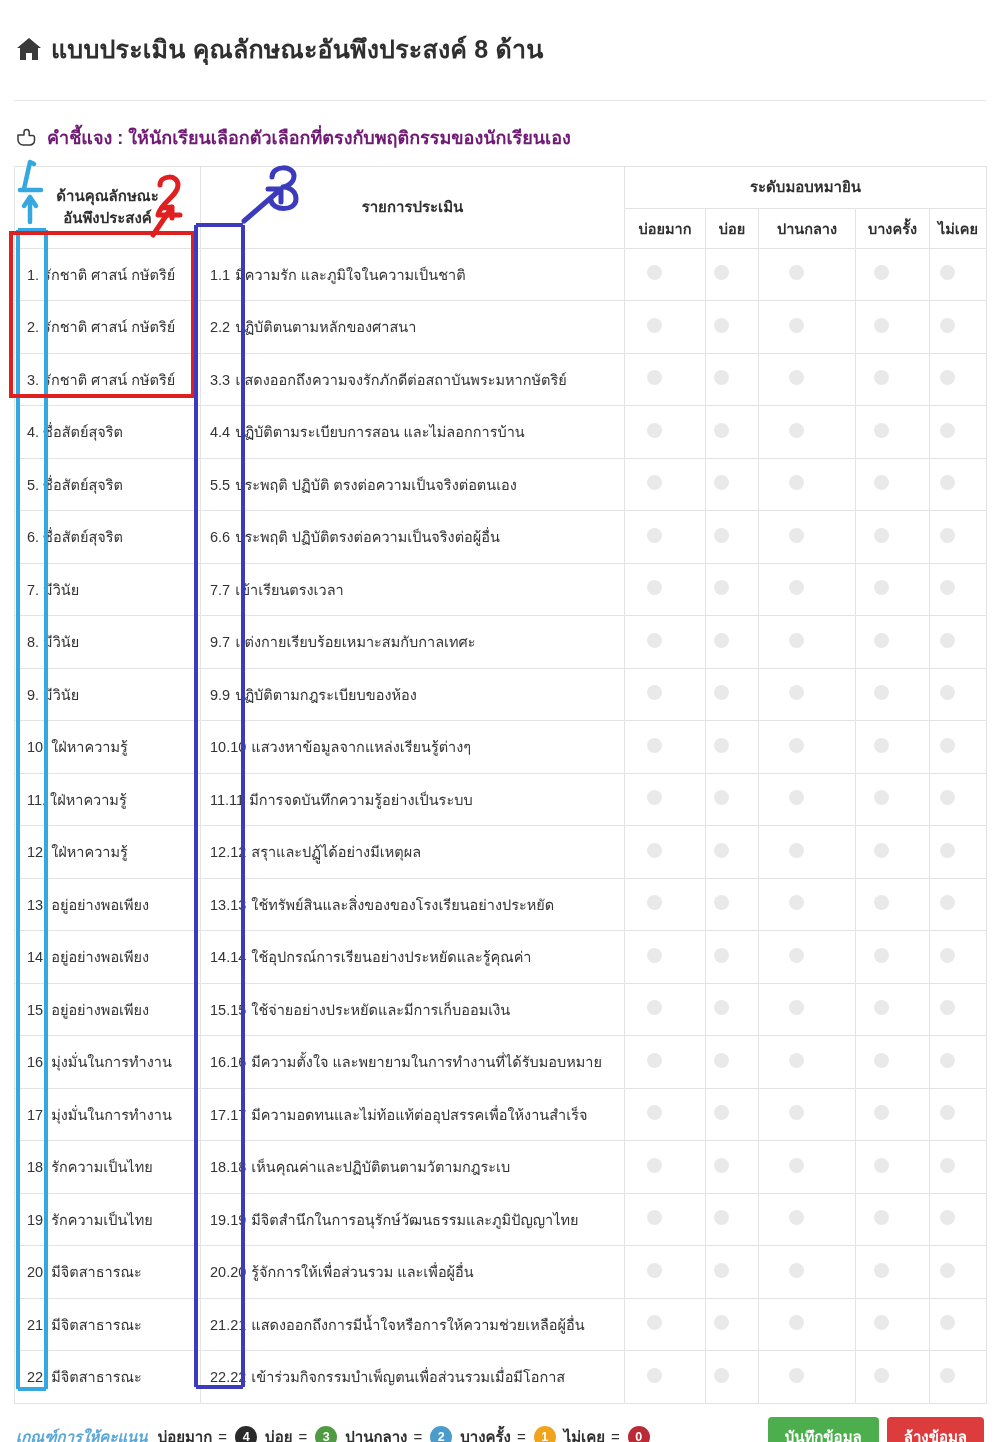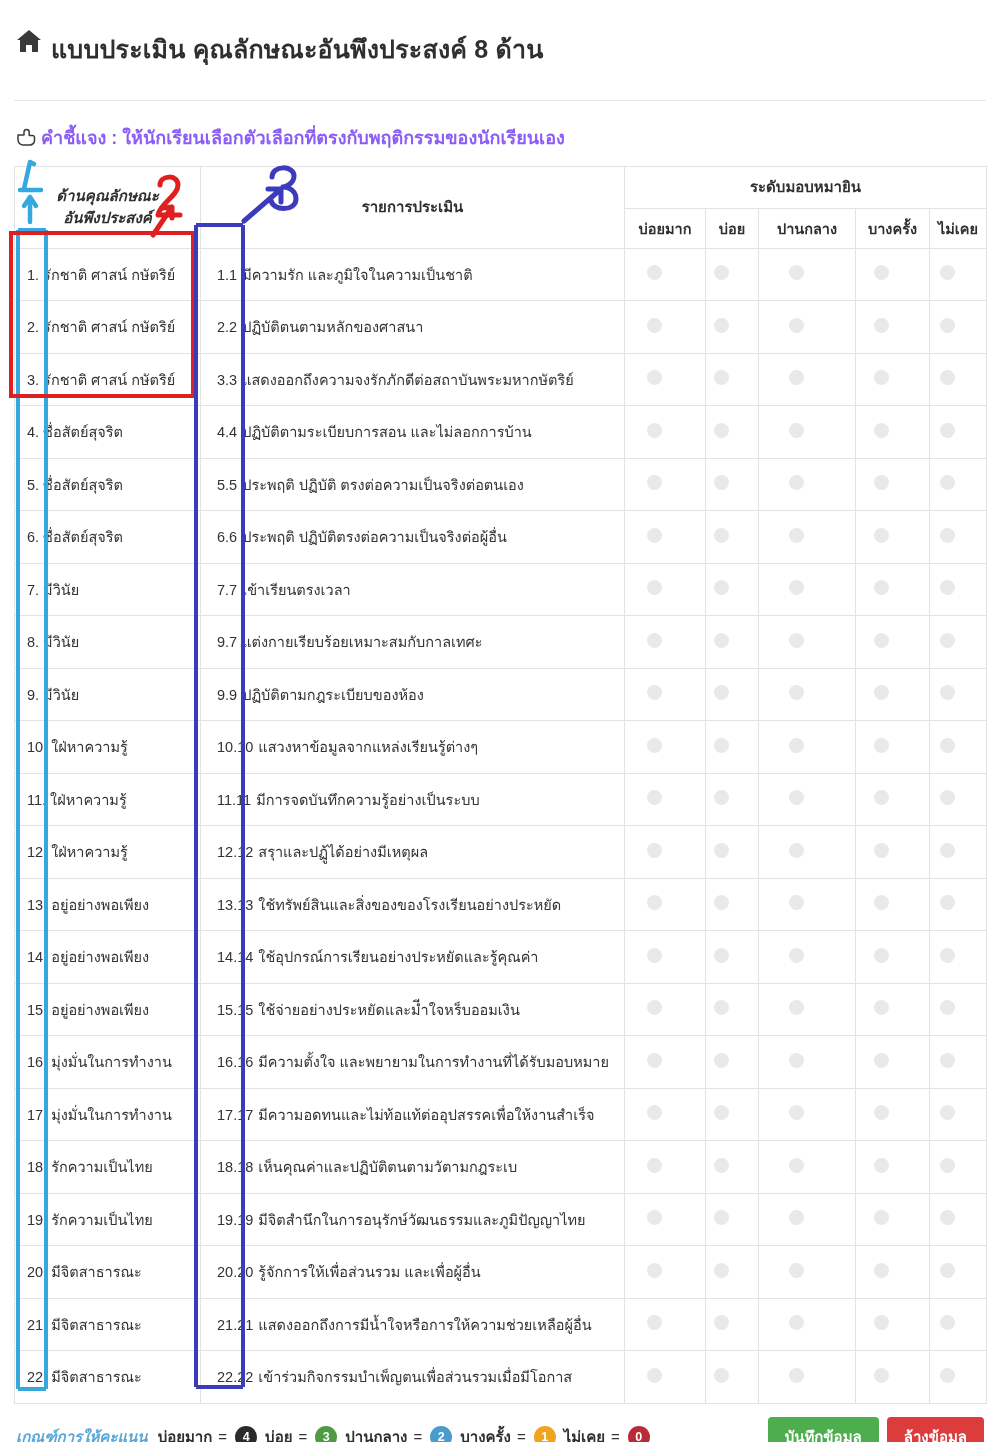--- a/index.html
+++ b/index.html
@@ -19,37 +19,37 @@
   }
 
   
   .page-title {
     font-size: 25px;
     font-weight: bold;
     color: #2f2f2f;
     padding: 12px 0 14px 2px;
     letter-spacing: 0.2px;
     display: flex;
-    align-items: flex-start;
+    align-items: center;
     gap: 9px;
     white-space: nowrap;
   }
   .home-icon { display: inline-block; width: 26px; height: 24px; flex: none; }
   .title-rule {
     border: 0; border-top: 1px solid #e6e6e6;
     margin: 0 0 0 0;
   }
 
   
   .instruction {
     font-size: 18px;
     font-weight: bold;
-    color: #8b5cf6;
+    color: #701a75;
     padding: 22px 0 14px 2px;
-    display: flex; align-items: center; gap: 5px;
+    display: flex; align-items: center; gap: 11px;
     white-space: nowrap;
   }
   .hand-icon { display: inline-block; width: 20px; height: 19px; flex: none; }
 
   
   table.assess {
     width: 972px;
     border-collapse: collapse;
     table-layout: fixed;
     font-size: 14.5px;
@@ -59,28 +59,28 @@
     vertical-align: middle;
   }
   thead th {
     font-weight: bold;
     color: #2f2f2f;
     text-align: center;
     background: #ffffff;
     font-size: 15px;
     padding: 6px 4px;
   }
-  th.col-aspect { width: 186px; line-height: 1.45; font-style: italic; }
+  th.col-aspect { width: 186px; line-height: 1.45; }
   th.col-item   { width: 424px; }
   th.col-group  { height: 42px; }
   th.lv         { font-size: 14.5px; padding: 8px 2px; height: 38px; }
 
   tbody td { padding: 9px 6px; color: #333; }
   td.aspect { width: 186px; padding-left: 12px; white-space: nowrap; }
-  td.item   { width: 424px; padding-left: 16px; }
+  td.item   { width: 424px; padding-left: 9px; }
   td.item .num { margin-right: 5px; }
   td.radio  { text-align: center; }
   tbody tr { height: 52.5px; }
 
   .radio-dot {
     display: inline-block;
     width: 15px; height: 15px;
     border-radius: 50%;
     background: #e9e9e9;
     position: relative;
@@ -319,21 +319,21 @@
           <td class="aspect">14. อยู่อย่างพอเพียง</td>
           <td class="item"><span class="num">14.14</span><span>ใช้อุปกรณ์การเรียนอย่างประหยัดและรู้คุณค่า</span></td>
           <td class="radio"><span class="radio-dot"></span></td>
           <td class="radio"><span class="radio-dot"></span></td>
           <td class="radio"><span class="radio-dot"></span></td>
           <td class="radio"><span class="radio-dot"></span></td>
           <td class="radio"><span class="radio-dot"></span></td>
         </tr>
         <tr>
           <td class="aspect">15. อยู่อย่างพอเพียง</td>
-          <td class="item"><span class="num">15.15</span><span>ใช้จ่ายอย่างประหยัดและมีำใจหร็บออมเงิน</span></td>
+          <td class="item"><span class="num">15.15</span><span>ใช้จ่ายอย่างประหยัดและมีการเก็บออมเงิน</span></td>
           <td class="radio"><span class="radio-dot"></span></td>
           <td class="radio"><span class="radio-dot"></span></td>
           <td class="radio"><span class="radio-dot"></span></td>
           <td class="radio"><span class="radio-dot"></span></td>
           <td class="radio"><span class="radio-dot"></span></td>
         </tr>
         <tr>
           <td class="aspect">16. มุ่งมั่นในการทำงาน</td>
           <td class="item"><span class="num">16.16</span><span>มีความตั้งใจ และพยายามในการทำงานที่ได้รับมอบหมาย</span></td>
           <td class="radio"><span class="radio-dot"></span></td>

